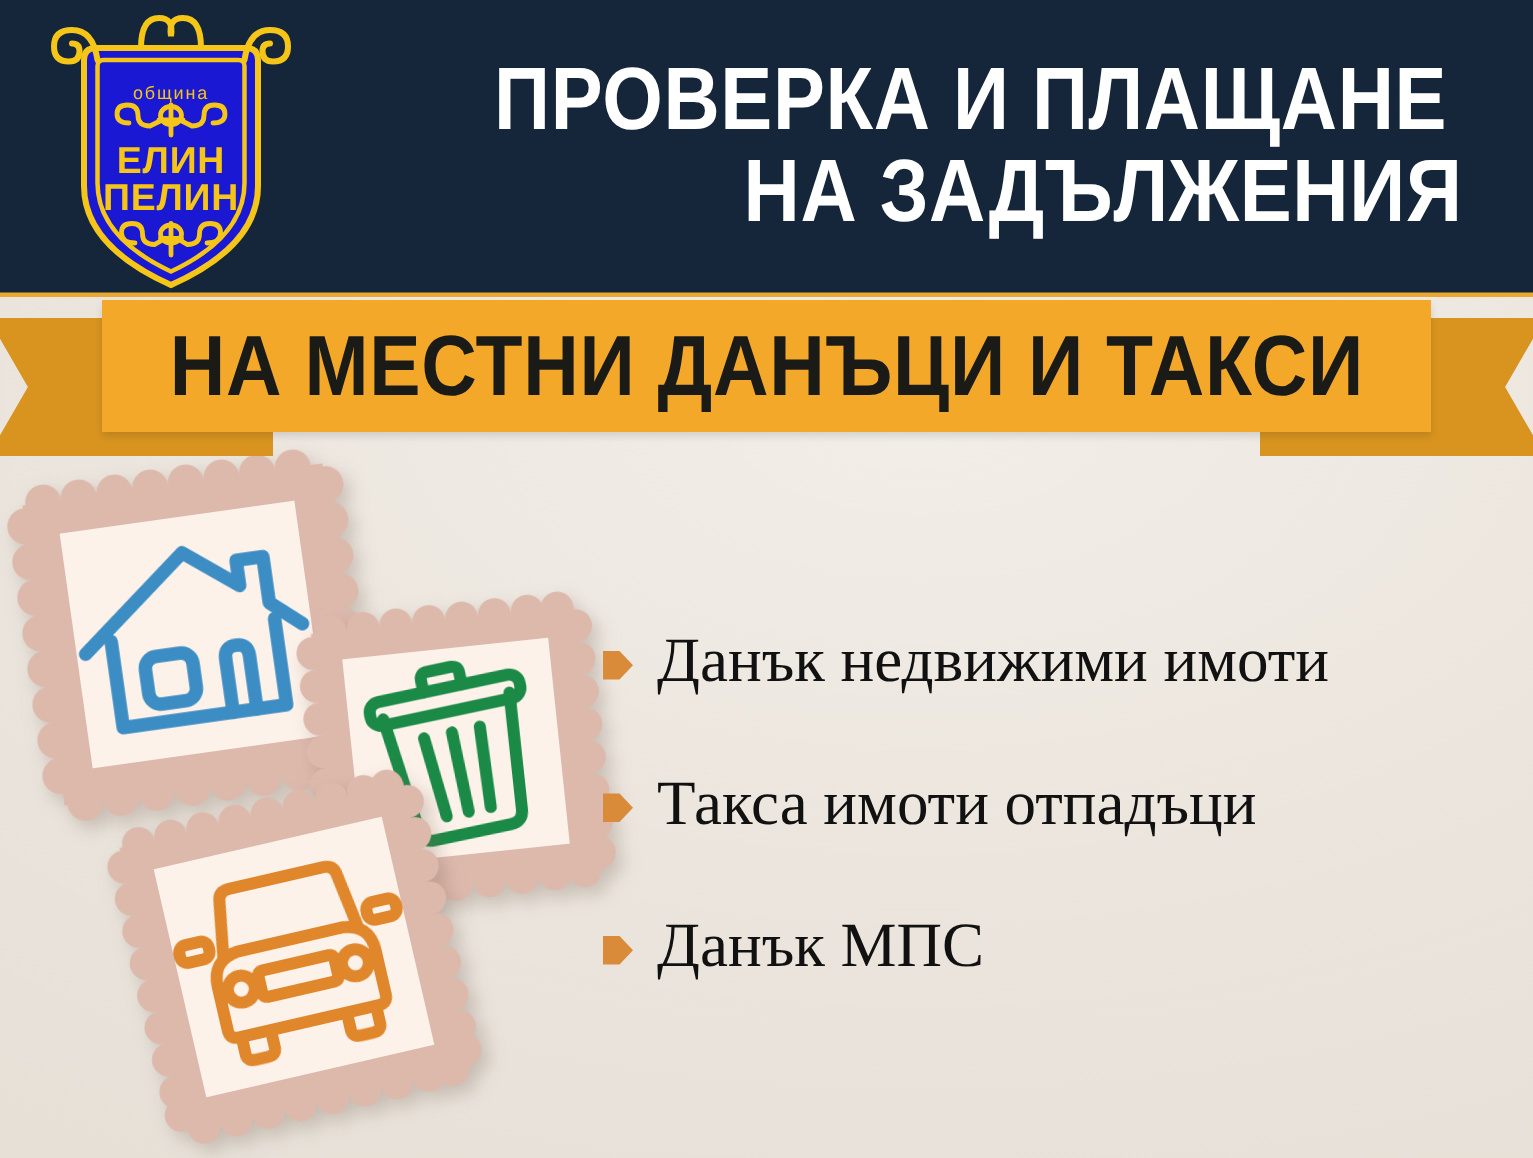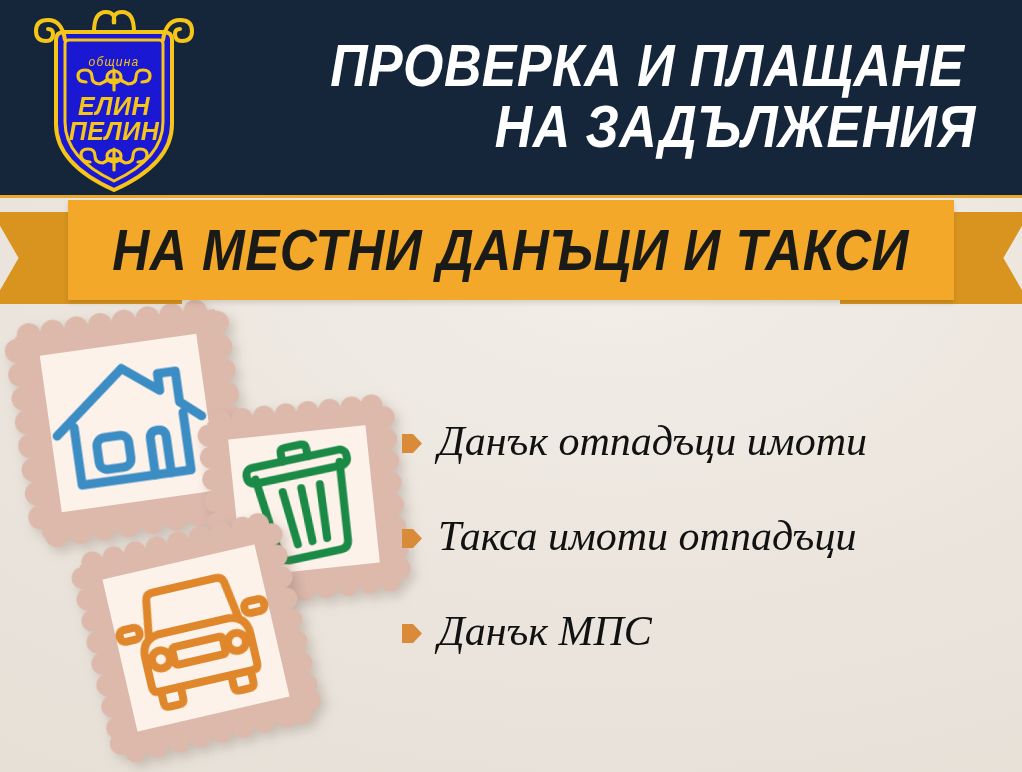--- a/index.html
+++ b/index.html
@@ -10,21 +10,20 @@
     overflow:hidden;
     position:relative;
   }
 
   #poster{
     position:absolute;inset:0;
     width:1022px;height:772px;
     background:
       radial-gradient(120% 90% at 60% 35%, #f2eee8 0%, #ebe5dd 45%, #e4ded5 100%);
     overflow:hidden;
-    font-style:italic;
   }
 
   
   .header-band{
     position:absolute;left:0;top:0;width:1022px;height:197px;
     background:#15263a;
     z-index:2;
   }
   .header-accent{
     position:absolute;left:0;top:195px;width:1022px;height:3px;
@@ -72,21 +71,21 @@
   .ribbon-tail.right{
     right:-8px;
     clip-path:polygon(0 0, 100% 0, 86% 50%, 100% 100%, 0 100%);
   }
   .ribbon-tail-shadow{
     position:absolute;top:90px;height:16px;width:64px;background:#b97b18;
   }
   .ribbon-tail-shadow.left{left:62px;clip-path:polygon(0 0,100% 0,100% 100%,0 100%);}
   .ribbon-tail-shadow.right{right:62px;clip-path:polygon(0 0,100% 0,100% 100%,0 100%);}
   .ribbon-main{
-    position:absolute;left:68px;top:2px;width:886px;height:100px;
+    position:absolute;left:68px;top:2px;width:886px;height:88px;
     background:#f3a82a;
     display:flex;align-items:center;justify-content:center;
     box-shadow:0 3px 5px rgba(0,0,0,0.12);
   }
   .ribbon-text{
     color:#1a1a17;
     font-family:"Liberation Sans", sans-serif;
     font-weight:bold;
     font-size:57px;
     letter-spacing:0.5px;
@@ -378,21 +377,21 @@
   </div>
 
   <div class="list">
 
     <div class="list-item">
       <span class="bullet">
         <svg width="20" height="23" viewBox="0 0 20 23" xmlns="http://www.w3.org/2000/svg">
           <path d="M0 2 L11 2 L20 11.5 L11 21 L0 21 Z" fill="#d98b3a"></path>
         </svg>
       </span>
-      <span class="item-label">Данък отпадъци имоти</span>
+      <span class="item-label">Данък недвижими имоти</span>
     </div>
 
     <div class="list-item">
       <span class="bullet">
         <svg width="20" height="23" viewBox="0 0 20 23" xmlns="http://www.w3.org/2000/svg">
           <path d="M0 2 L11 2 L20 11.5 L11 21 L0 21 Z" fill="#d98b3a"></path>
         </svg>
       </span>
       <span class="item-label">Такса имоти отпадъци</span>
     </div>

